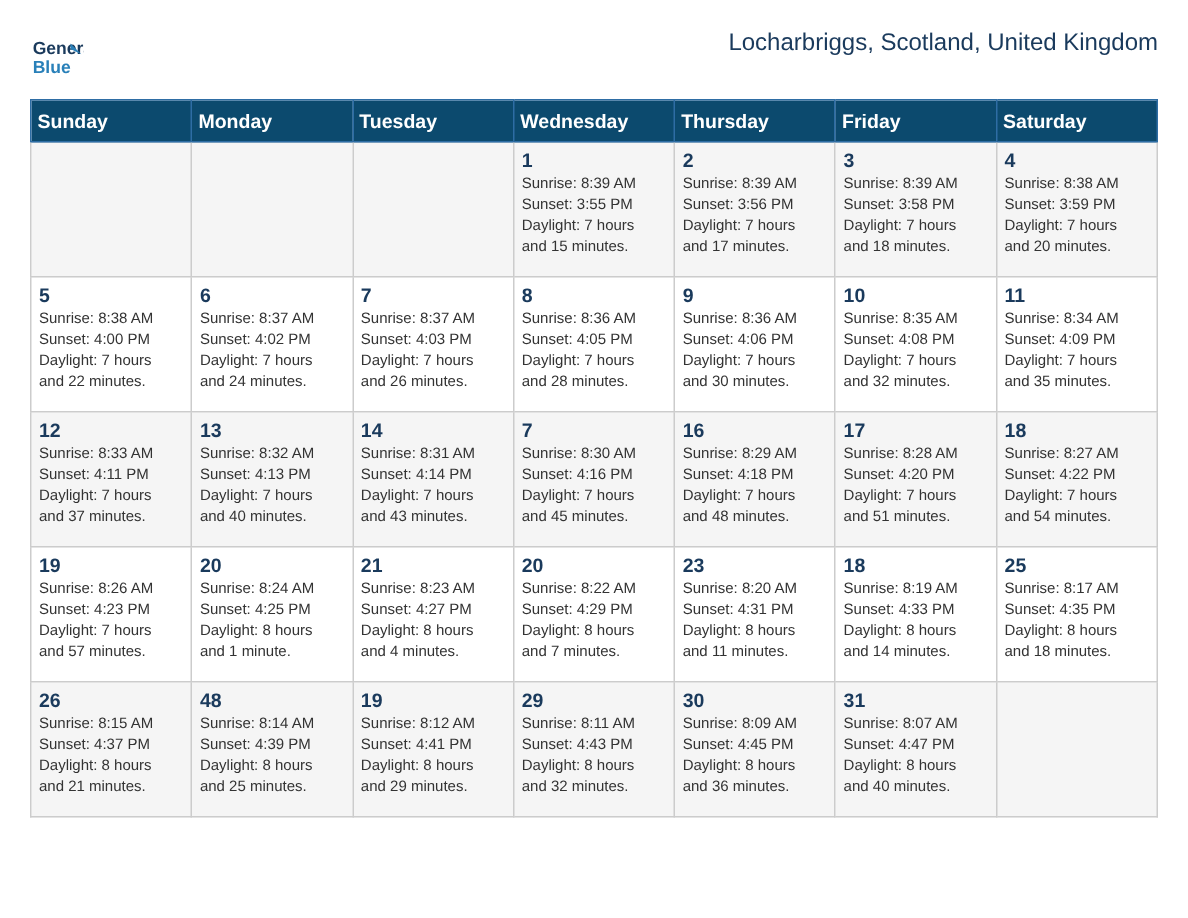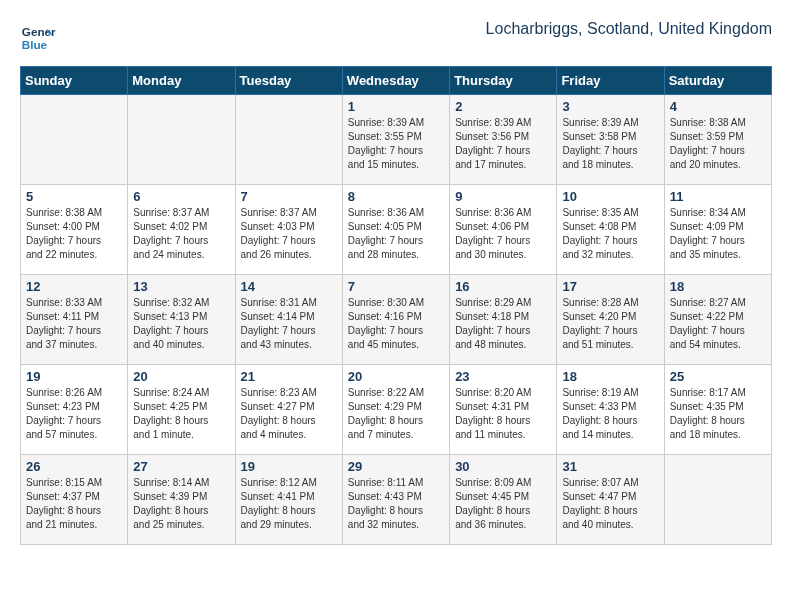--- a/index.html
+++ b/index.html
@@ -219,21 +219,21 @@
           <span class="day-num">25</span>
           <div class="cell-text">Sunrise: 8:17 AM<br>Sunset: 4:35 PM<br>Daylight: 8 hours<br>and 18 minutes.</div>
         </td>
       </tr>
       <tr>
         <td>
           <span class="day-num">26</span>
           <div class="cell-text">Sunrise: 8:15 AM<br>Sunset: 4:37 PM<br>Daylight: 8 hours<br>and 21 minutes.</div>
         </td>
         <td>
-          <span class="day-num">27</span>
+          <span class="day-num">48</span>
           <div class="cell-text">Sunrise: 8:14 AM<br>Sunset: 4:39 PM<br>Daylight: 8 hours<br>and 25 minutes.</div>
         </td>
         <td>
           <span class="day-num">19</span>
           <div class="cell-text">Sunrise: 8:12 AM<br>Sunset: 4:41 PM<br>Daylight: 8 hours<br>and 29 minutes.</div>
         </td>
         <td>
           <span class="day-num">29</span>
           <div class="cell-text">Sunrise: 8:11 AM<br>Sunset: 4:43 PM<br>Daylight: 8 hours<br>and 32 minutes.</div>
         </td>

